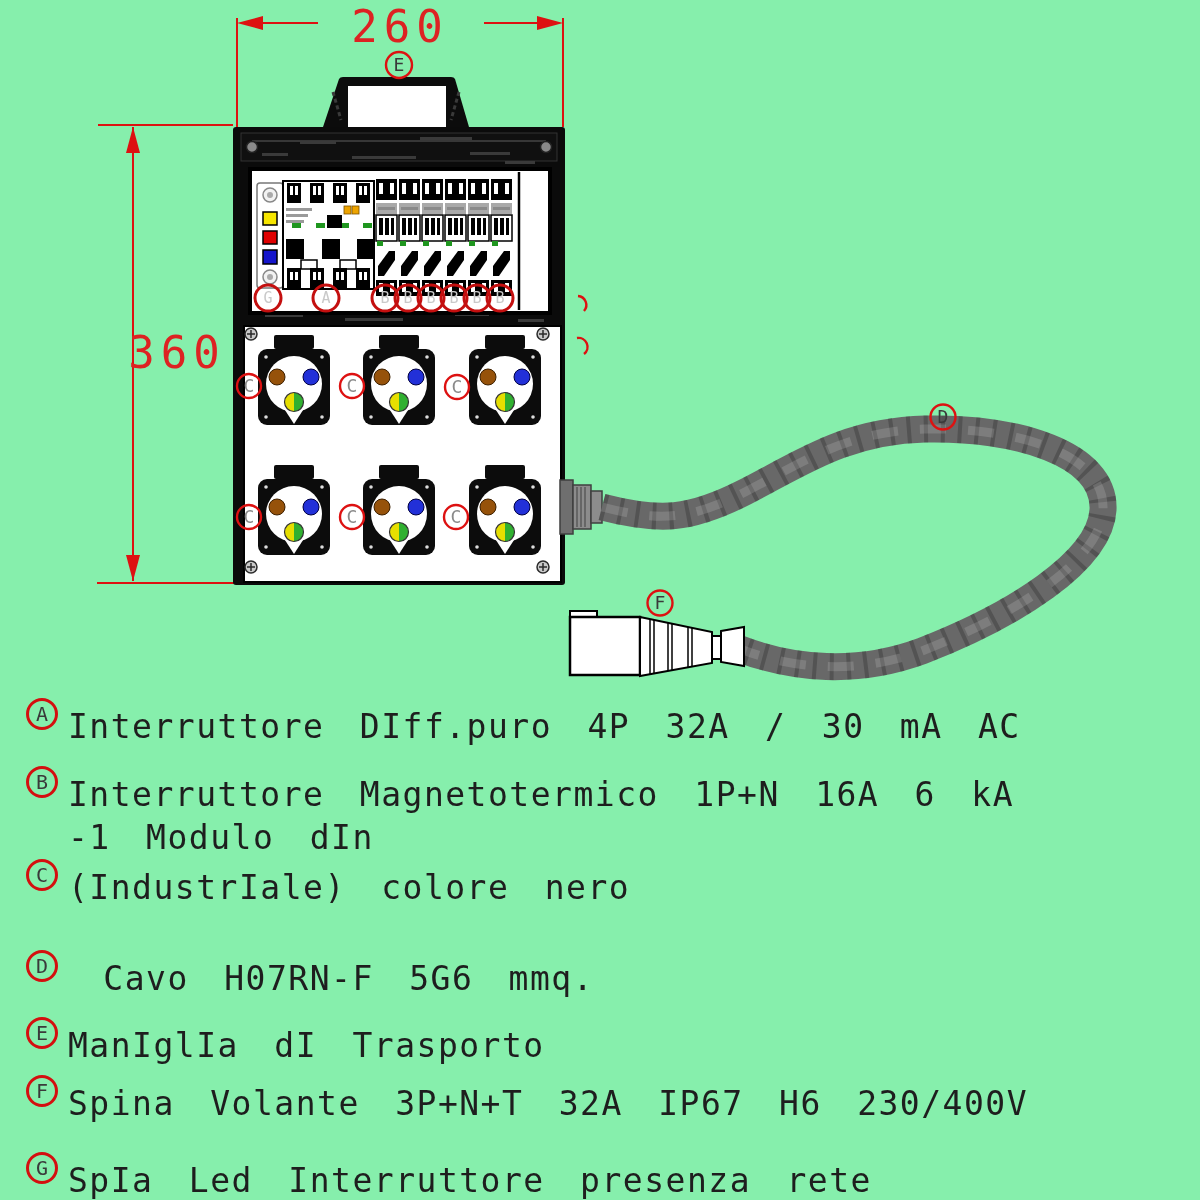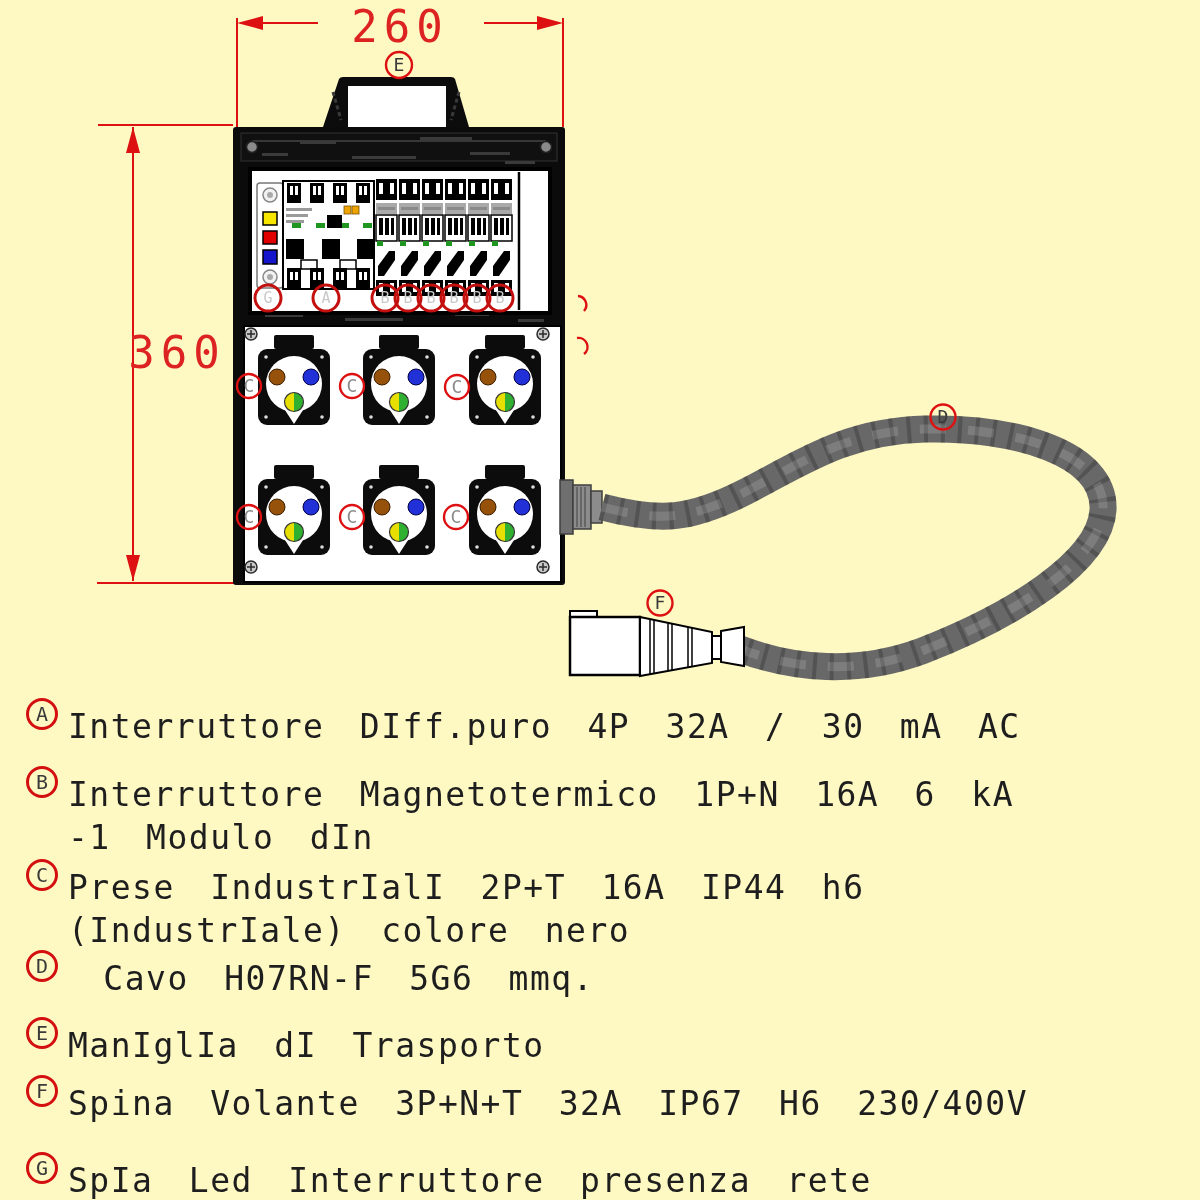--- a/index.html
+++ b/index.html
@@ -1,17 +1,17 @@
 <!DOCTYPE html>
 <html><head>
 <meta charset="utf-8">
 <style>
   html,body{margin:0;padding:0;background:#ffffff;}
   body{width:1200px;height:1200px;font-family:"DejaVu Sans Mono","Liberation Mono",monospace;}
-  .stage{position:relative;width:1200px;height:1200px;background:#fef9c3;overflow:hidden;}
+  .stage{position:relative;width:1200px;height:1200px;background:#86efac;overflow:hidden;}
   svg{position:absolute;top:0;left:0;}
   
   .dimline{stroke:#dd1111;stroke-width:2;fill:none;}
   .dimarrow{fill:#dd1111;stroke:none;}
   text.dimnum{fill:#dd2222;font-size:44px;letter-spacing:6px;text-anchor:middle;font-family:"DejaVu Sans Mono","Liberation Mono",monospace;}
   .callout{fill:none;stroke:#dd1111;stroke-width:2.4;}
   .calloutB{fill:none;stroke:#c40f0f;stroke-width:3;}
   text.cl-dark{fill:#3a3a3a;font-size:18px;text-anchor:middle;font-family:"DejaVu Sans Mono","Liberation Mono",monospace;}
   text.cl-gray{fill:#8a8a8a;font-size:18px;text-anchor:middle;font-family:"DejaVu Sans Mono","Liberation Mono",monospace;}
   text.cl-light{fill:#c9c9c9;font-size:15px;text-anchor:middle;font-family:"DejaVu Sans Mono","Liberation Mono",monospace;}
@@ -513,21 +513,21 @@
       <div class="legend-row" style="top: 693px;">
         <div class="legend-key">A</div>
         <div class="legend-text"><div>Interruttore DIff.puro 4P 32A / 30 mA AC</div></div>
       </div>
       <div class="legend-row" style="top: 761px;">
         <div class="legend-key">B</div>
         <div class="legend-text"><div>Interruttore Magnetotermico 1P+N 16A 6 kA</div><div>-1 Modulo dIn</div></div>
       </div>
       <div class="legend-row" style="top: 854px;">
         <div class="legend-key">C</div>
-        <div class="legend-text"><div>Prese IndustrIalI 2P+T 16A IP44 h6</div><div>(IndustrIale) colore nero</div></div>
+        <div class="legend-text"><div>(IndustrIale) colore nero</div></div>
       </div>
       <div class="legend-row" style="top: 945px;">
         <div class="legend-key">D</div>
         <div class="legend-text"><div> Cavo H07RN-F 5G6 mmq.</div></div>
       </div>
       <div class="legend-row" style="top: 1012px;">
         <div class="legend-key">E</div>
         <div class="legend-text"><div>ManIglIa dI Trasporto</div></div>
       </div>
       <div class="legend-row" style="top: 1070px;">

